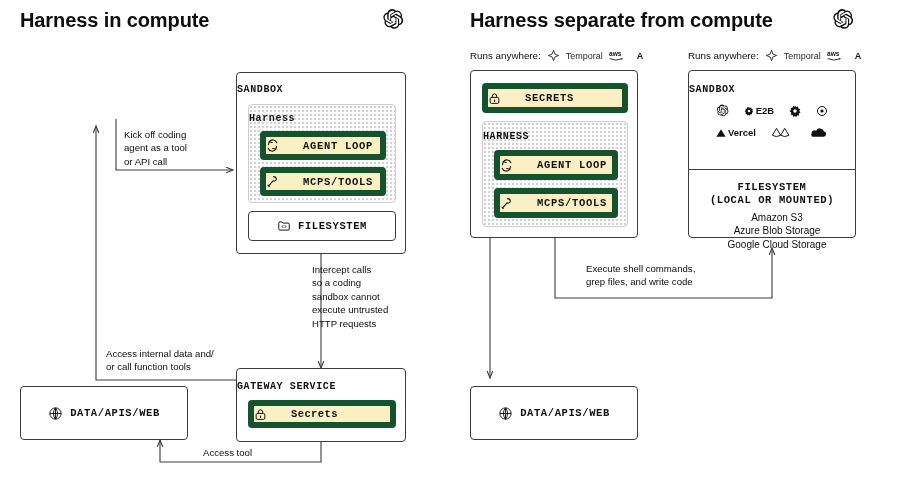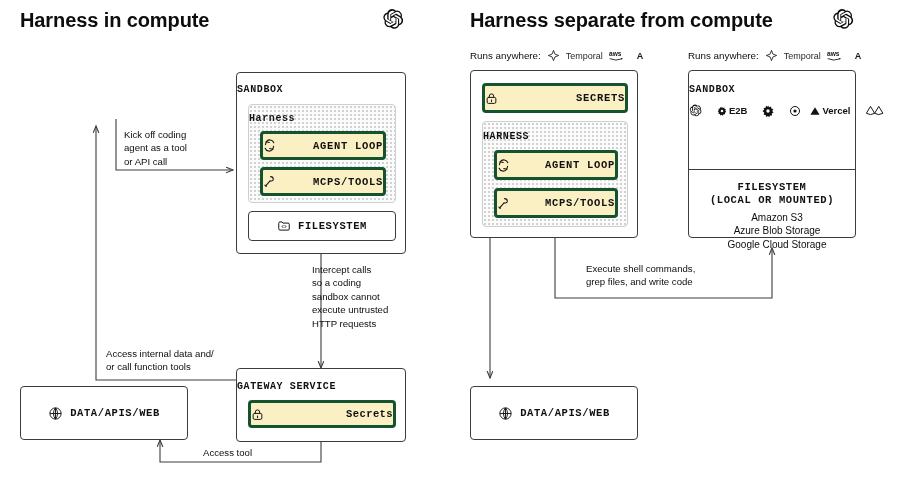--- a/index.html
+++ b/index.html
@@ -58,24 +58,24 @@
     position:absolute;left:0;right:0;text-align:left;
     font-family:"Liberation Mono","DejaVu Sans Mono",monospace;
     font-size:10px;font-weight:700;letter-spacing:0.6px;color:#111;
   }
 
   
   .chip{
     position:absolute;
     box-sizing:border-box;
     background:#fbf0c4;
-    border:3px solid #14532d;
+    border:6px solid #14532d;
     border-radius:4px;
-    display:flex;align-items:center;justify-content:space-between;
-    gap:8px;
+    display:flex;align-items:center;justify-content:flex-start;
+    gap:24px;
   }
   .chip-label{
     font-family:"Liberation Mono","DejaVu Sans Mono",monospace;
     font-size:10.5px;font-weight:700;letter-spacing:0.7px;color:#111;
     white-space:pre;
   }
   .chip-label.mixed{font-weight:700;letter-spacing:0.4px;}
 
   
   .note{
@@ -91,21 +91,21 @@
     font-size:9.8px;color:#0d0d0d;
   }
   .vendor-name{font-size:9px;color:#2a2a2a;}
   .vendor-aws{font-size:9px;font-weight:700;color:#161616;letter-spacing:-0.4px;}
 
   svg{display:block;overflow:visible;}
   .lines{position:absolute;left:0;top:0;width:900px;height:487px;pointer-events:none;}
 
   .sb-icons{
     position:absolute;left:0;right:0;
-    display:flex;flex-direction:row;align-items:center;gap:9px;
+    display:flex;flex-direction:column;align-items:center;gap:9px;
   }
   .sb-icon-row{display:flex;align-items:center;justify-content:center;gap:15px;}
   .sb-icon-item{display:flex;align-items:center;gap:2px;font-size:9.5px;font-weight:700;color:#111;}
 
   .fs-title{
     position:absolute;left:0;right:0;text-align:center;
     font-family:"Liberation Mono","DejaVu Sans Mono",monospace;
     font-size:10.5px;font-weight:700;letter-spacing:0.6px;color:#111;
     line-height:13px;white-space:pre-line;
   }

